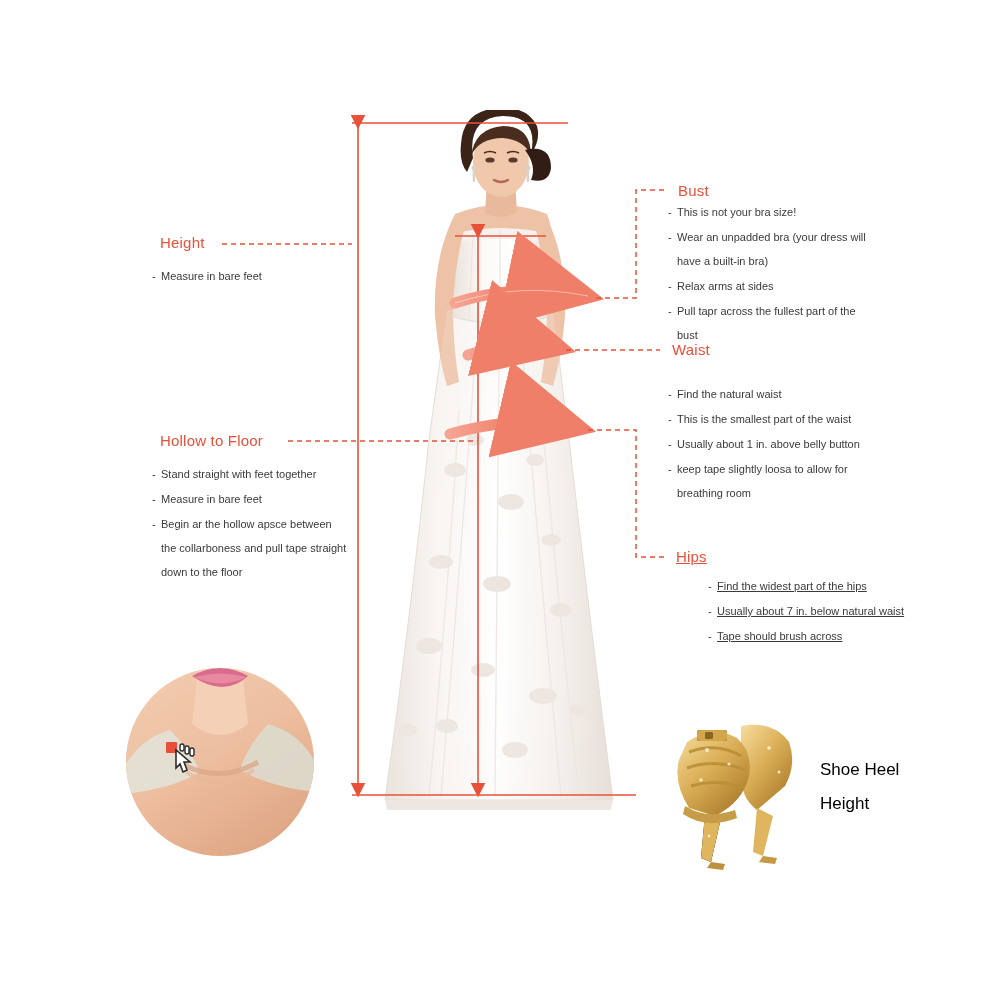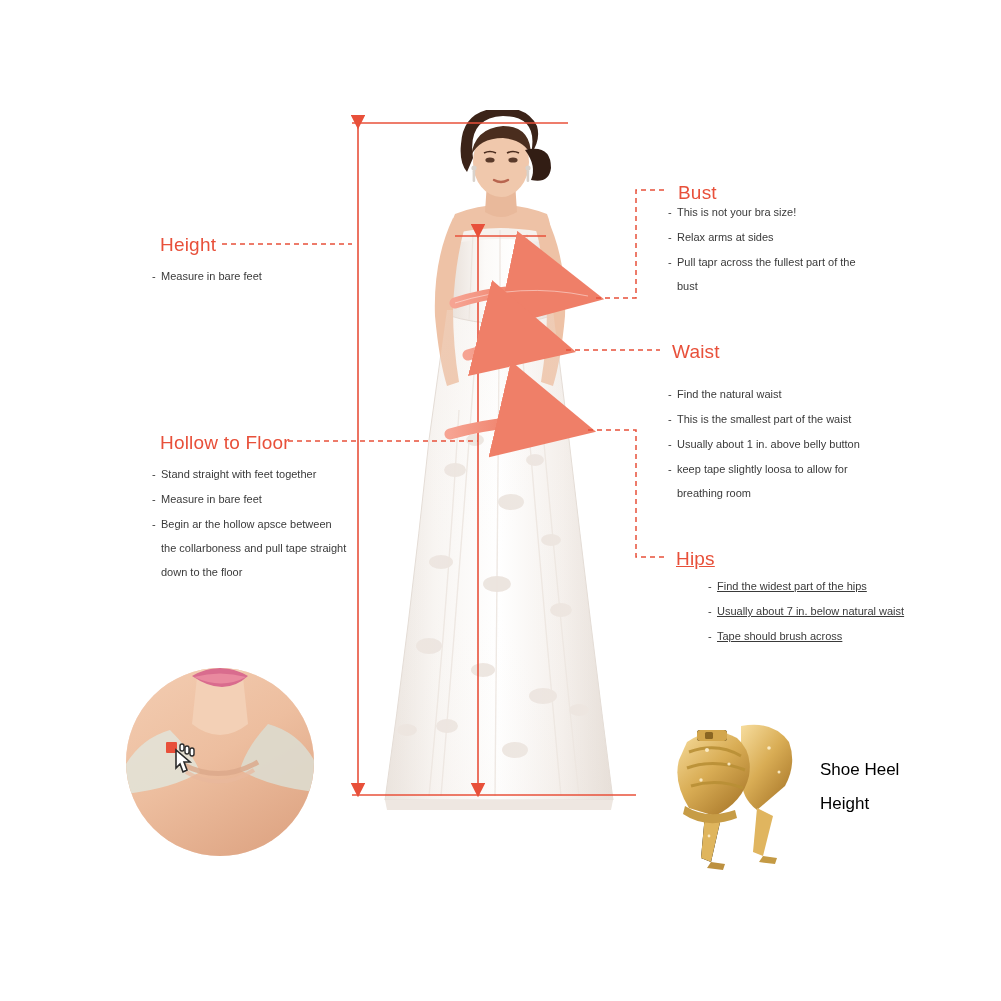--- a/index.html
+++ b/index.html
@@ -24,21 +24,21 @@
     left: 355px;
     top: 110px;
     width: 290px;
     height: 700px;
   }
 
   
   .ann-head {
     position: absolute;
     color: #e8503a;
-    font-size: 19px;
+    font-size: 15px;
     letter-spacing: .2px;
     white-space: nowrap;
   }
   .ann-list {
     position: absolute;
     color: #3a3a3a;
     font-size: 11px;
     line-height: 24px;
     width: 215px;
   }
@@ -247,20 +247,21 @@
   <div class="ann-head" style="left:160px; top:432px;">Hollow to Floor</div>
   <div class="ann-list" style="left:152px; top:462px; width:196px;">
     <div class="li">Stand straight with feet together</div>
     <div class="li">Measure in bare feet</div>
     <div class="li">Begin ar the hollow apsce between the collarboness and pull tape straight down to the floor</div>
   </div>
 
   <div class="ann-head" style="left:678px; top:182px;">Bust</div>
   <div class="ann-list" style="left:668px; top:200px; width:210px;">
     <div class="li">This is not your bra size!</div>
+    <div class="li">Wear an unpadded bra (your dress will have a built-in bra)</div>
     <div class="li">Relax arms at sides</div>
     <div class="li">Pull tapr across the fullest part of the bust</div>
   </div>
 
   <div class="ann-head" style="left:672px; top:341px;">Waist</div>
   <div class="ann-list" style="left:668px; top:366px; width:212px;margin-top:16px;">
     <div class="li">Find the natural waist</div>
     <div class="li">This is the smallest part of the waist</div>
     <div class="li">Usually about 1 in. above belly button</div>
     <div class="li">keep tape slightly loosa to allow for breathing room</div>

